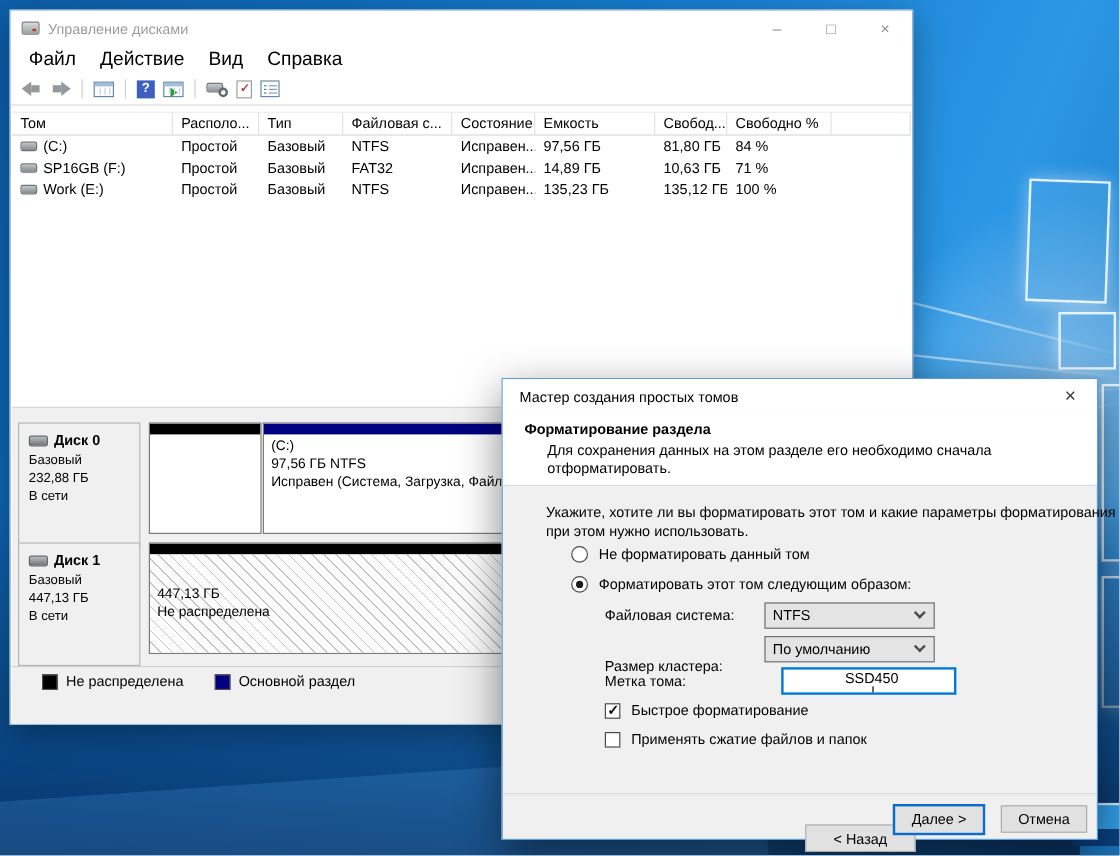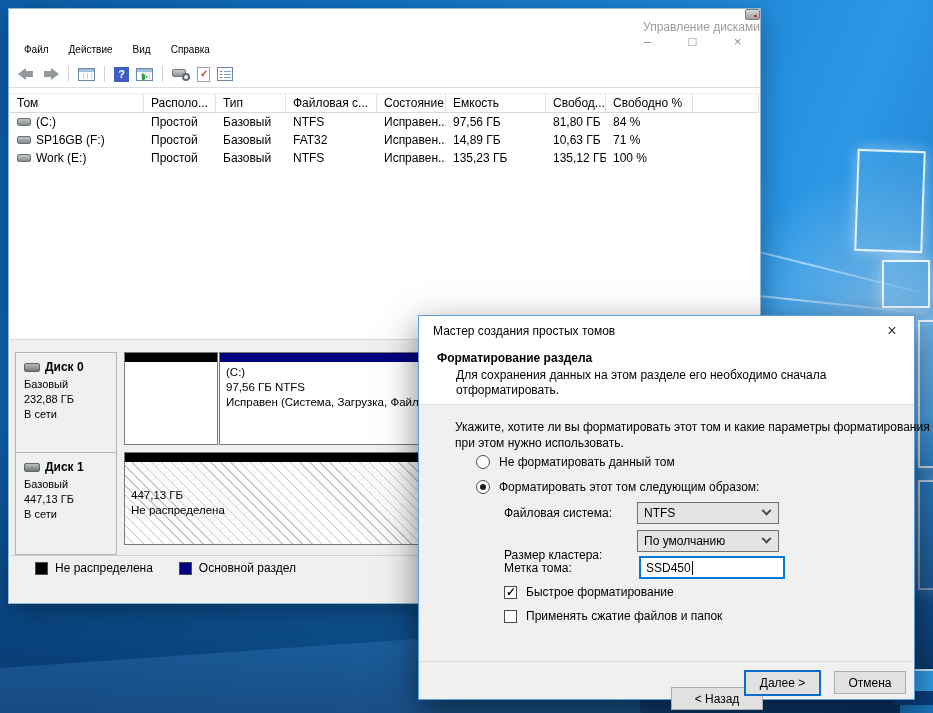--- a/index.html
+++ b/index.html
@@ -30,29 +30,29 @@
   .pane.p3 { left:918px; top:320px; width:28px; height:148px; }
   .pane.p4 { left:918px; top:480px; width:28px; height:110px; }
   .band1 { position:absolute; left:893px; top:669px; width:40px; height:22px; background:#2f9ce4;
     box-shadow: inset 0 2px 0 rgba(255,255,255,.75); }
   .band2 { position:absolute; left:893px; top:691px; width:40px; height:14px; background:#0a3e7c; }
   .band3 { position:absolute; left:900px; top:705px; width:33px; height:8px;  background:#1971b8; }
 
   
   .mainwin { position:absolute; left:8px; top:8px; width:753px; height:596px;
     background:#fff; border:1px solid #93b6d5; box-shadow: 0 8px 26px rgba(0,0,0,.35); font-size:12px; color:#000; }
-  .titlebar { height:29px; display:flex; align-items:flex-end; padding-left:19px; background:#fff;flex-direction:column; }
+  .titlebar { height:29px; display:flex; align-items:center; padding-left:9px; background:#fff; }
   .app-ico { width:15px; height:11px; border-radius:2px; border:1px solid #787d80;
     background: linear-gradient(#d8dadb, #9aa0a2); position:relative; flex:0 0 auto; }
   .app-ico::after { content:""; position:absolute; right:2px; bottom:2px; width:3px; height:2px; background:#b23a34; }
   .title-text { color:#9c9c9c; font-size:12px; margin-left:7px; }
   .win-controls { margin-left:auto; display:flex; height:100%; }
   .wc { width:45px; height:100%; display:flex; align-items:center; justify-content:center;
     color:#8b8b8b; font-size:13px; }
-  .menubar { height:23px; display:flex; align-items:center; padding-left:5px; font-size:10px; background:#fff; }
+  .menubar { height:23px; display:flex; align-items:center; padding-left:5px; font-size:16px; background:#fff; }
   .menu-item { padding:0 10px; }
   .toolbar { height:27px; display:flex; align-items:center; padding-left:9px; gap:7px;
     background:#fff; border-bottom:1px solid #dcdcdc; }
   .tsep { width:1px; height:16px; background:#d2d2d2; margin:0 2px; }
   .i-arrow { width:17px; height:12px; position:relative; }
   .i-arrow .h { position:absolute; left:0; top:0; width:0; height:0;
     border:6px solid transparent; border-right:8px solid #939a9d; border-left:0; }
   .i-arrow .s { position:absolute; left:8px; top:3px; width:7px; height:6px; background:#939a9d; }
   .i-arrow.fwd .h { left:auto; right:0; border-right:0; border-left:8px solid #939a9d; }
   .i-arrow.fwd .s { left:2px; }
@@ -134,22 +134,22 @@
   .radio { width:14px; height:14px; border-radius:50%; border:1px solid #4a4a4a; background:#fff; position:relative; flex:0 0 auto; }
   .radio.checked::after { content:""; position:absolute; inset:3px; border-radius:50%; background:#1c1c1c; }
   .f-label { position:absolute; left:85px; white-space:nowrap; }
   .fl1 { top:190px; } .fl2 { top:232px; } .fl3 { top:245px; }
   .combo { position:absolute; left:218px; width:142px; height:22px; background:#e4e4e4;
     border:1px solid #707070; display:flex; align-items:center; padding-left:6px; }
   .cb1 { top:186px; } .cb2 { top:214px; }
   .combo .chev { margin-left:auto; margin-right:8px; width:7px; height:7px;
     border-right:2px solid #4a4a4a; border-bottom:2px solid #4a4a4a;
     transform: rotate(45deg) translate(-2px,-2px); }
-  .textbox { position:absolute; left:220px; top:240px; width:146px; height:23px; background:#fff;
-    border:2px solid #0078d7; display:flex; align-items:center; padding-left:5px; }
+  .textbox { position:absolute; left:232px; top:240px; width:146px; height:23px; background:#fff;
+    border:2px solid #0078d7; display:flex; align-items:center; padding-left:5px;flex-direction:column; }
   .caret { width:1px; height:14px; background:#000; margin-left:1px; }
   .checkrow { position:absolute; left:85px; display:flex; align-items:center; gap:9px; }
   .ck1 { top:269px; } .ck2 { top:293px; }
   .checkbox { width:13px; height:13px; background:#fff; border:1px solid #4a4a4a; position:relative; flex:0 0 auto; }
   .checkbox.checked::after { content:"✓"; position:absolute; left:1px; top:-2px;
     font-size:12px; font-weight:bold; color:#111; }
   .wz-footer { position:absolute; left:0; right:0; bottom:0; height:38px; border-top:1px solid #dcdcdc; }
   .btn { position:absolute; height:23px; background:#e1e1e1; border:1px solid #adadad;
     display:flex; align-items:center; justify-content:center; font-size:12px; }
   .btn-back   { left:252px; top:9px; width:92px;margin-top:16px; }

